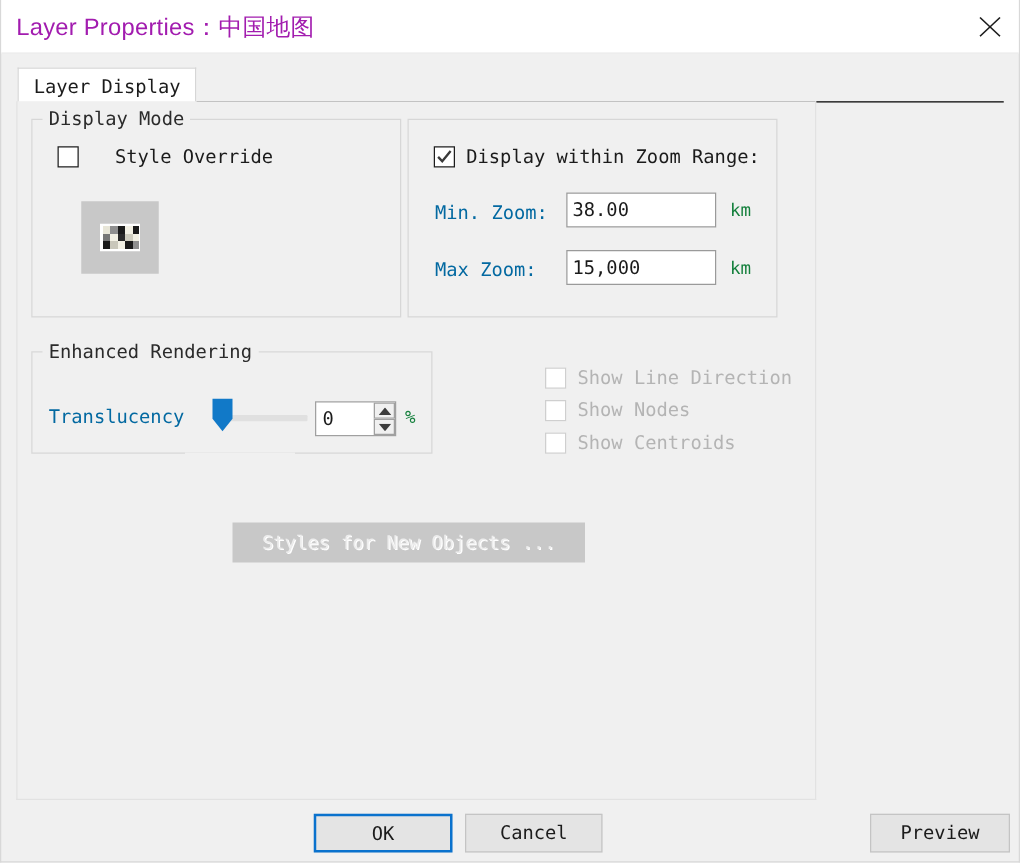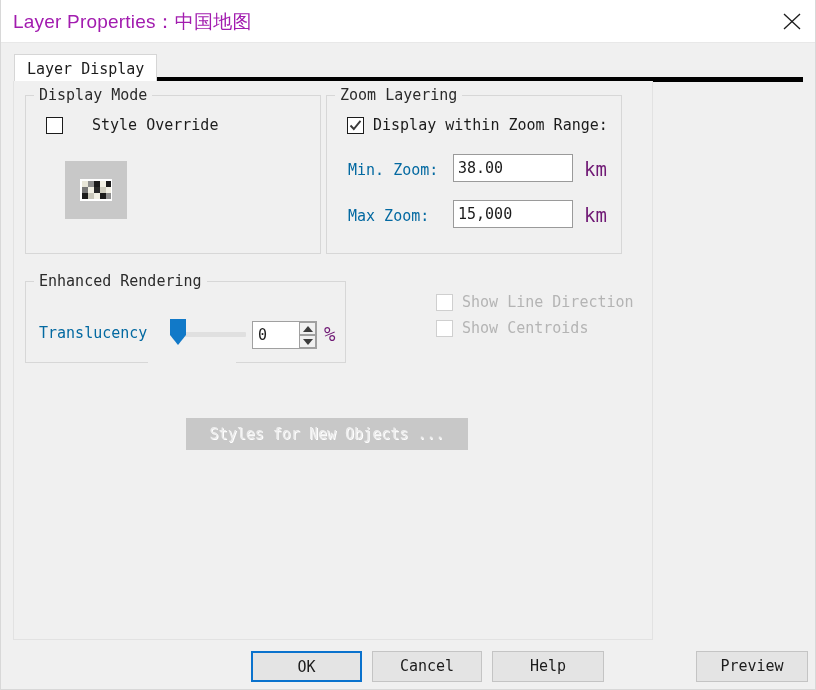--- a/index.html
+++ b/index.html
@@ -56,21 +56,21 @@
   #close-button svg { position:absolute; left:14px; top:13px; }
 
   
   #tabstrip {
     position: absolute;
     left: 13px;
     top: 54px;
     width: 789px;
     height: 28px;
     background: #f0f0f0;
-    border-bottom: 5px solid #000000;
+    border-bottom: 1px solid #000000;
     box-sizing: border-box;
   }
   #tab-layer-display {
     position: absolute;
     left: 0px;
     top: 0px;
     height: 28px;
     box-sizing: border-box;
     background: #ffffff;
     border: 1px solid #d6d6d6;
@@ -201,22 +201,22 @@
     padding: 0 4px;
     line-height: 26px;
     height: 28px;
     white-space: nowrap;
     overflow: hidden;
     cursor: text;
   }
   .unit-label {
     position: absolute;
     font-family: "DejaVu Sans Mono", monospace;
-    font-size: 19px;
-    color: #701a75;
+    font-size: 14px;
+    color: #15803d;
     line-height: 18px;
   }
 
   
   #translucency-label {
     position: absolute;
     left: 13px;
     top: 42px;
   }
   #slider-track {
@@ -374,21 +374,20 @@
             <rect x="8" y="14" width="6" height="6" fill="#c9c7ba"></rect>
             <rect x="14" y="14" width="6" height="6" fill="#f2f0e4"></rect>
             <rect x="20" y="14" width="6" height="6" fill="#1b1b1b"></rect>
             <rect x="26" y="14" width="5" height="6" fill="#8f8f8f"></rect>
           </svg>
         </div>
       </div>
     </div>
 
     <div class="groupbox" id="group-zoom-layering">
-      <div class="group-title">Zoom Layering</div>
 
       <div class="cb-row" style="left:20px; top:20px;">
         <span class="cb-box">
           <svg width="13" height="13" viewBox="0 0 13 13">
             <polyline points="1.5,6.5 4.8,10 11.5,1.8" fill="none" stroke="#3a3a3a" stroke-width="1.9"></polyline>
           </svg>
         </span>
         <span class="cb-label">Display within Zoom Range:</span>
       </div>
 
@@ -435,26 +434,29 @@
     </div>
     <div id="enhanced-border-gap"></div>
 
     <div id="checks-right">
       <div class="cb-row">
         <span class="cb-box disabled"></span>
         <span class="cb-label disabled">Show Line Direction</span>
       </div>
       <div class="cb-row">
         <span class="cb-box disabled"></span>
+        <span class="cb-label disabled">Show Nodes</span>
+      </div>
+      <div class="cb-row">
+        <span class="cb-box disabled"></span>
         <span class="cb-label disabled">Show Centroids</span>
       </div>
     </div>
 
     <div id="styles-new-objects-button">Styles for New Objects ...</div>
 
   </div>
 
   <div class="dlg-button" id="btn-ok">OK</div>
   <div class="dlg-button" id="btn-cancel">Cancel</div>
-  <div class="dlg-button" id="btn-help">Help</div>
   <div class="dlg-button" id="btn-preview">Preview</div>
 
 </div>
 
 </body></html>

